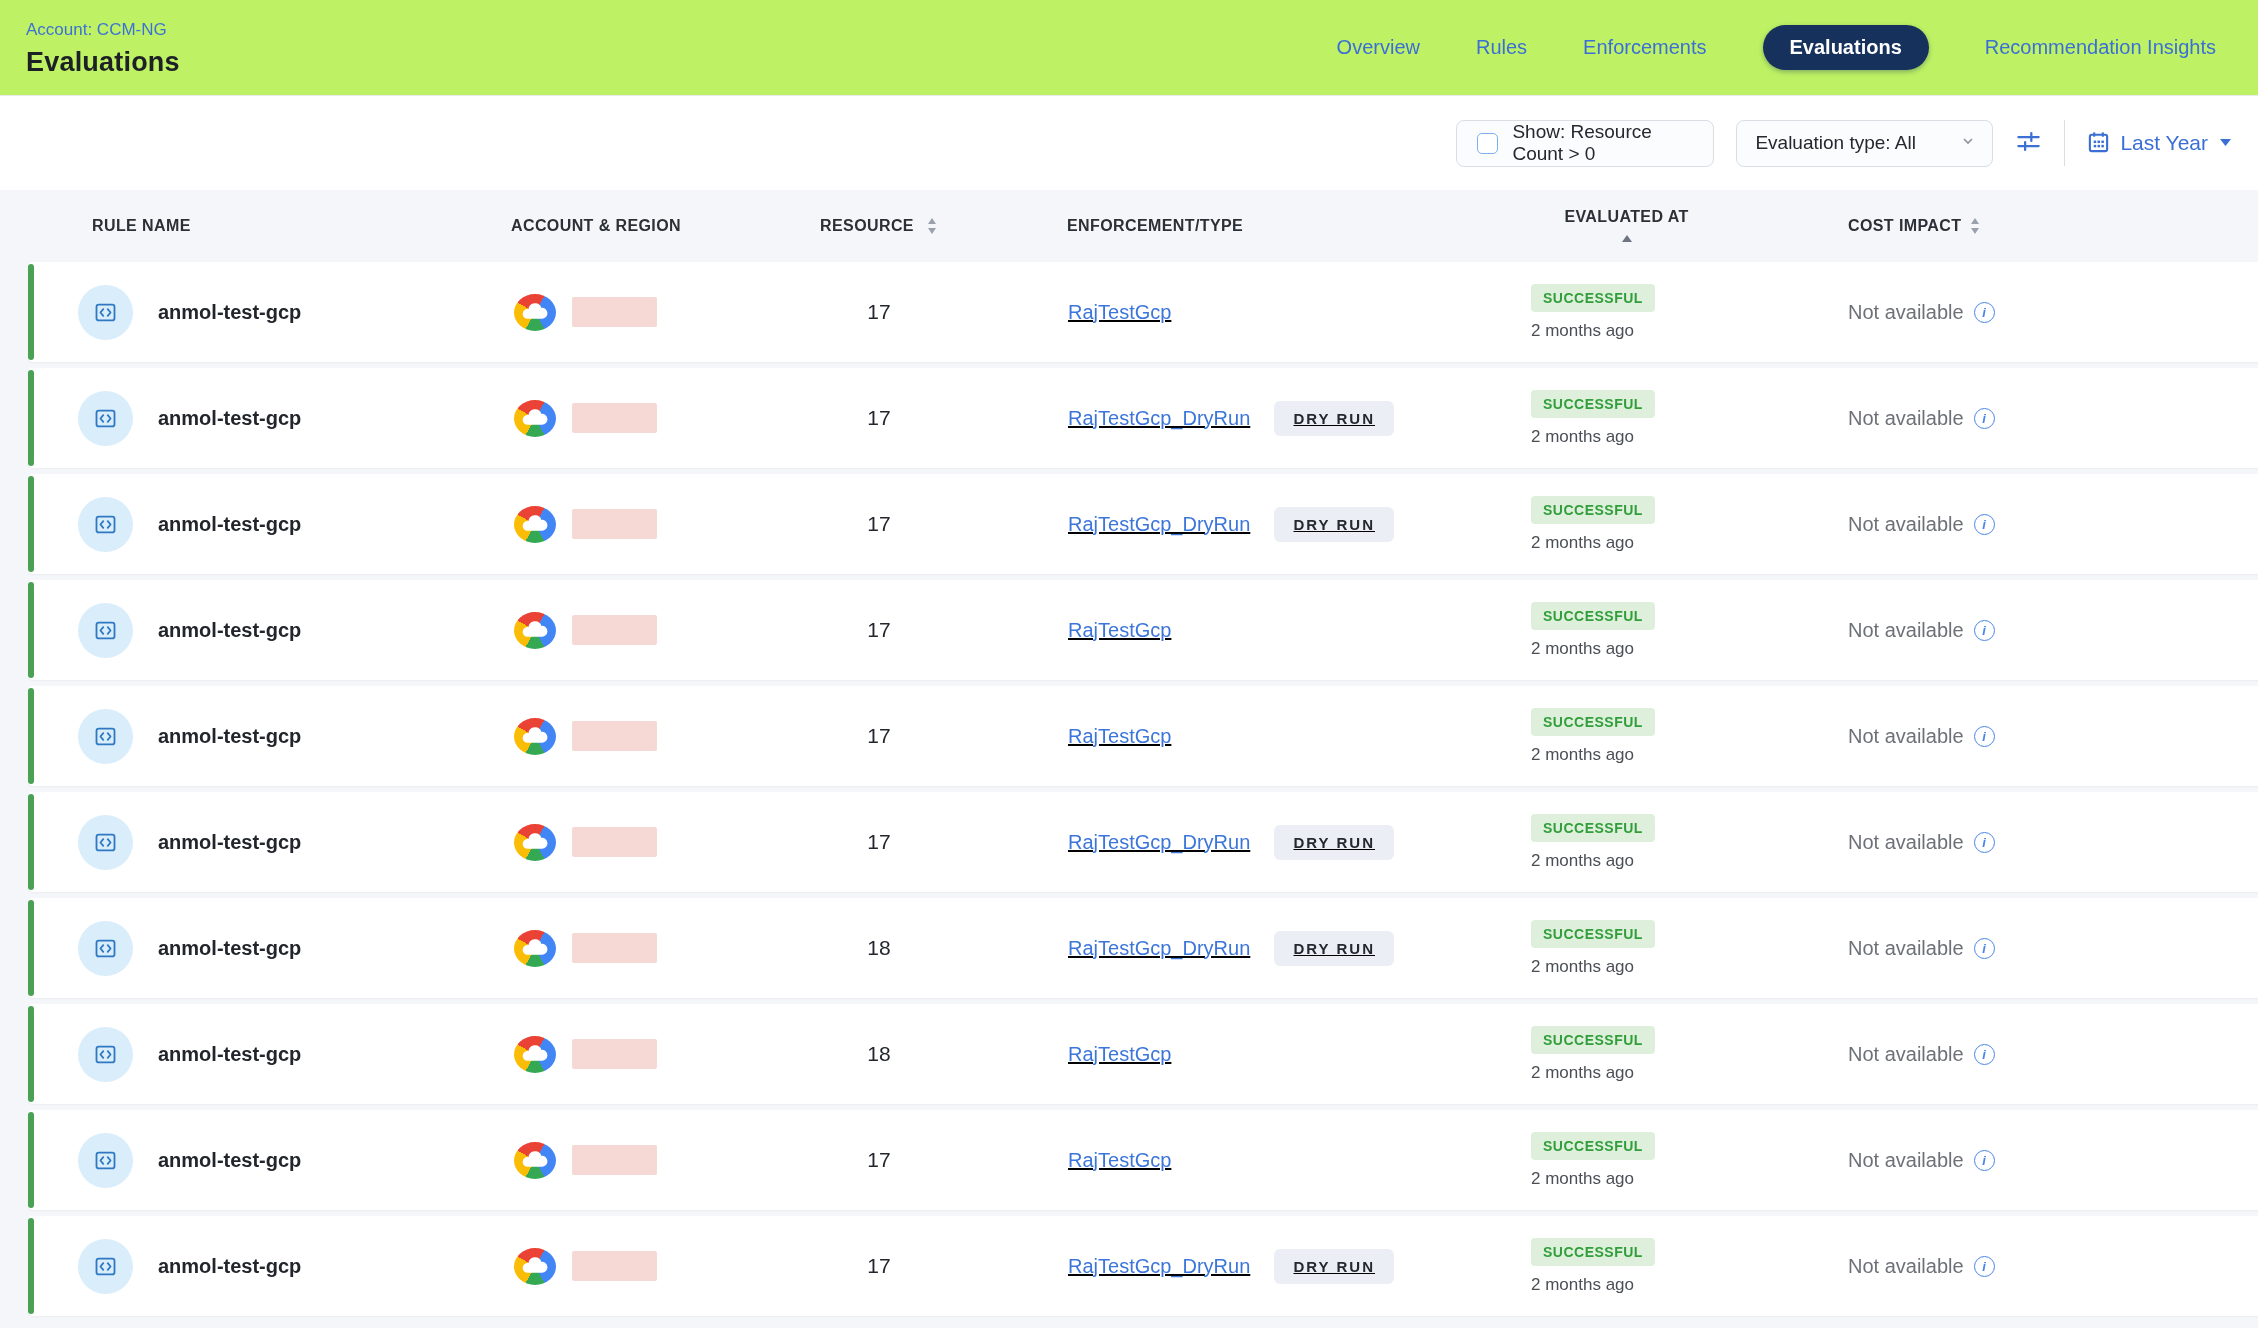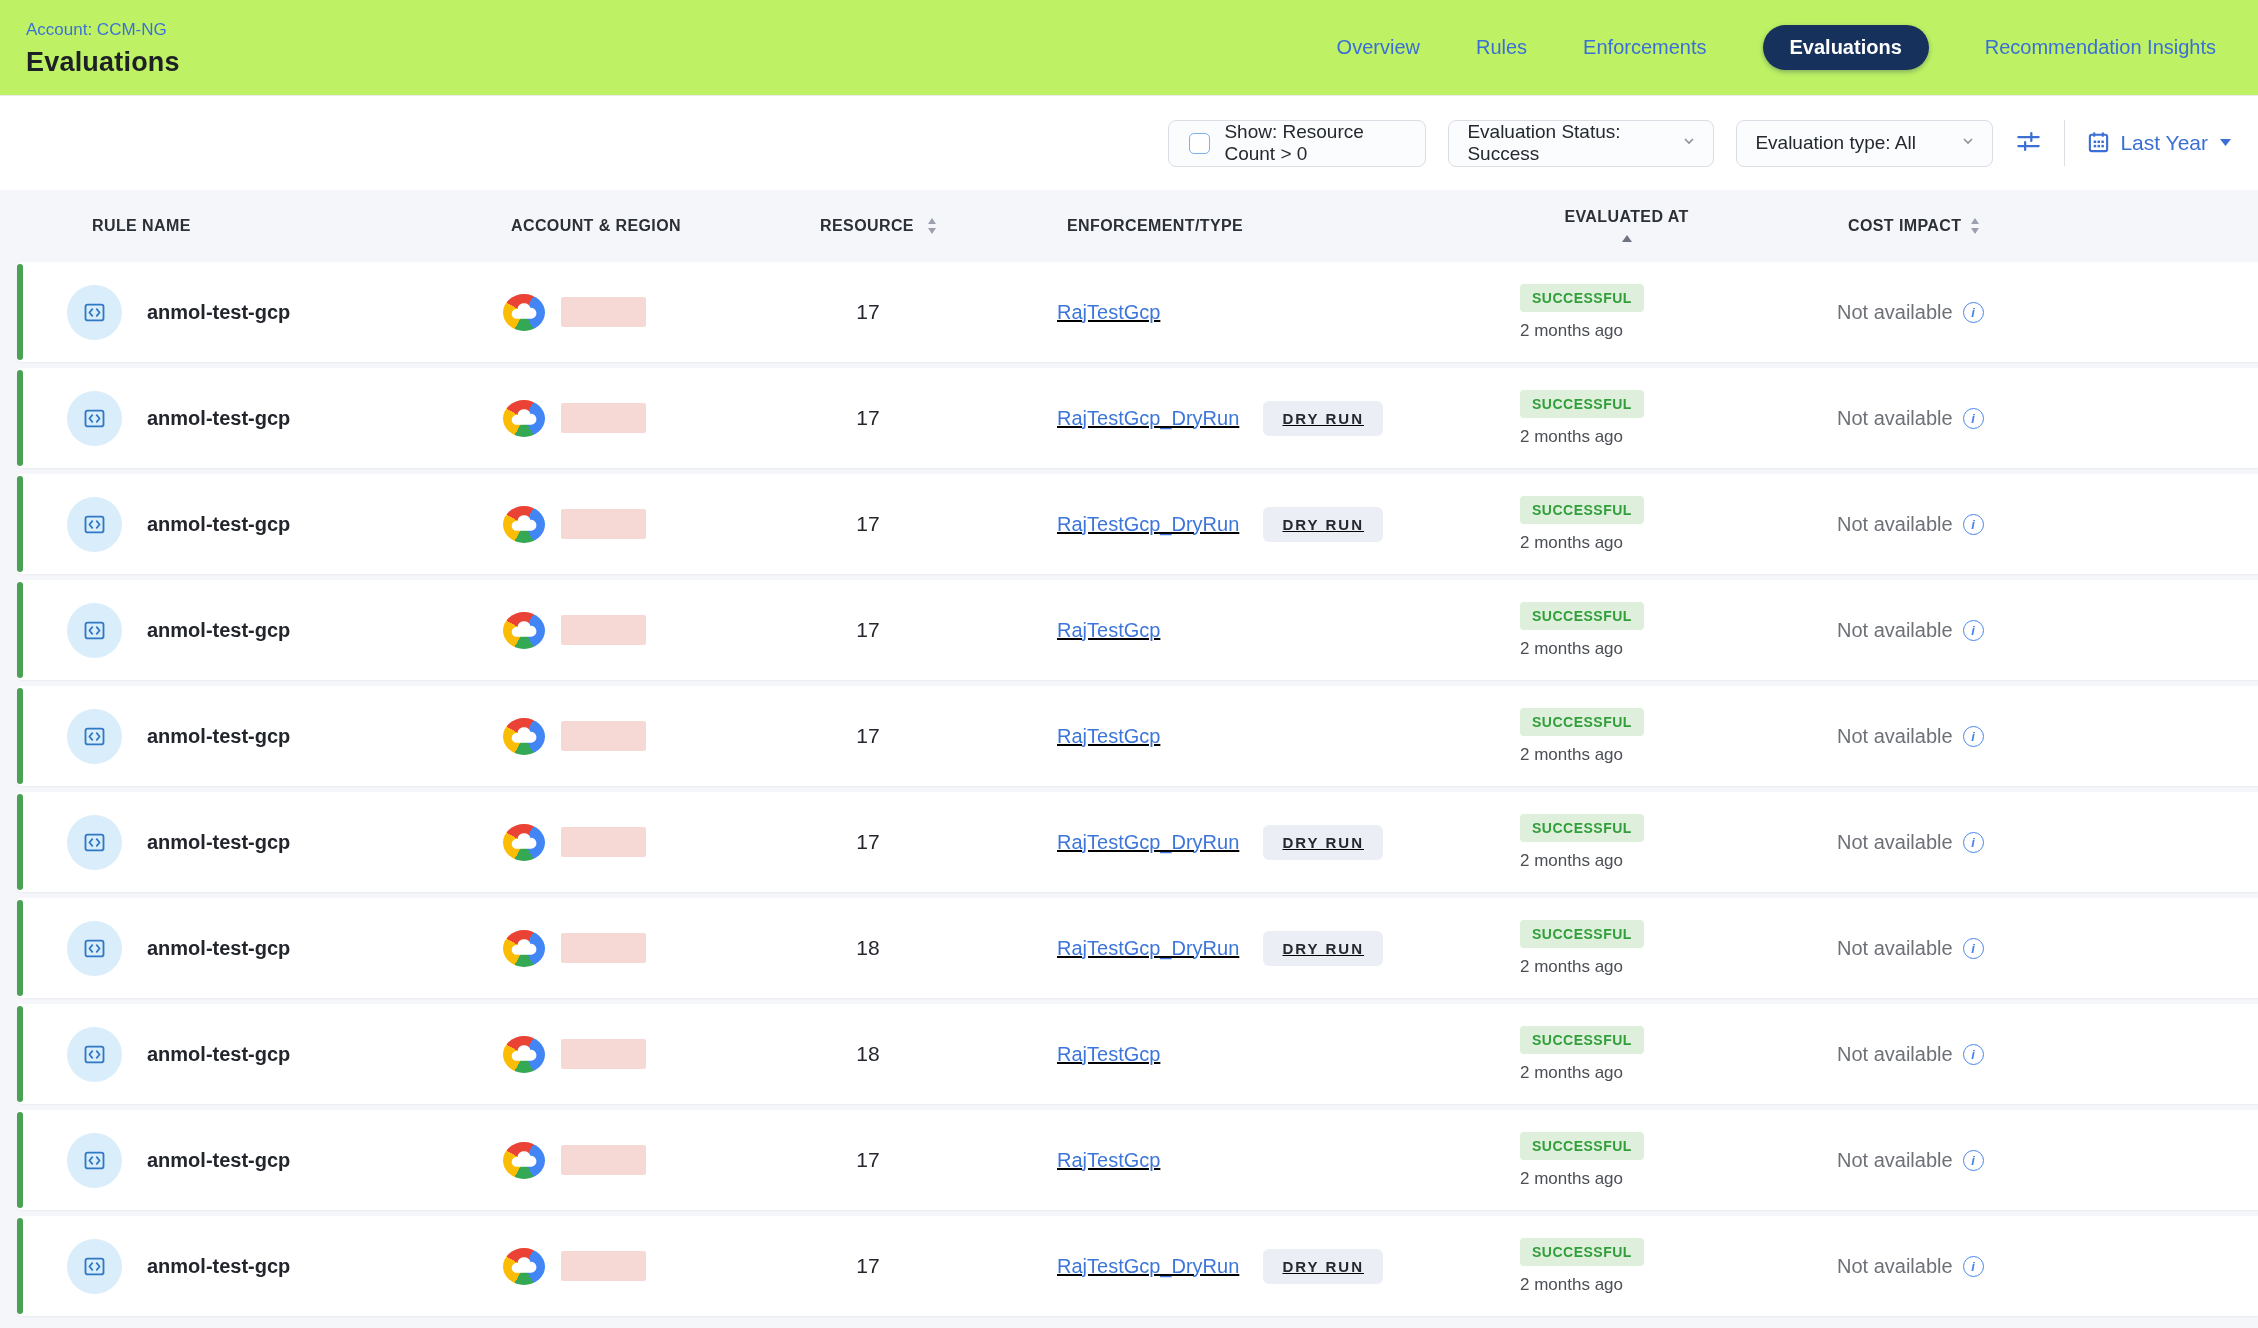--- a/index.html
+++ b/index.html
@@ -37,21 +37,21 @@
   .content { background:#f5f6f9; min-height:1138px; }
   .grid { display:grid; grid-template-columns:426px 360px 130px 450px 330px 1fr; align-items:center; }
   .thead { margin-left:28px; height:72px; }
   .th { font-size:16px; font-weight:700; color:#2b2f36; letter-spacing:0.4px;
         display:flex; align-items:center; gap:8px; }
   .th.h-rule { padding-left:64px; } .th.h-account { padding-left:57px; }
   .th.h-resource { justify-content:center;gap:12px; } .th.h-enf { padding-left:123px; }
   .th.h-eval { padding-left:135px;flex-direction:column; } .th.h-cost { padding-left:124px; }
   .sort { display:flex; flex-direction:column; gap:2px; cursor:pointer; }
 
-  .row { position:relative; margin:0 0 6px 17px; height:100px; background:#fff;
+  .row { position:relative; margin:0 0 6px 28px; height:100px; background:#fff;
          border-radius:5px 0 0 5px; box-shadow:0 1px 2px rgba(30,40,60,0.05); cursor:pointer; }
   .rowbar { position:absolute; left:0; top:2px; bottom:2px; width:6px;
             border-radius:4px; background:#4aa053; }
   .c-rule { padding-left:50px; display:flex; align-items:center; gap:25px; }
   .rule-avatar { width:55px; height:55px; border-radius:50%; background:#d9edfb;
                  display:flex; align-items:center; justify-content:center; flex:0 0 55px; }
   .rule-name { font-size:20px; font-weight:600; color:#22262c; }
   .c-account { padding-left:60px; display:flex; align-items:center; gap:16px; }
   .gcp { position:relative; width:42px; height:37px; border-radius:50%;
          background:conic-gradient(#ea4335 0 8.3%, #4285f4 8.3% 41.7%, #34a853 41.7% 58.3%,
@@ -90,28 +90,20 @@
     <a>Recommendation Insights</a>
   </nav>
 </header>
 
 <div class="filterbar">
   <label class="chip check">
     <input type="checkbox" class="cb" style="">
     <span>Show: Resource Count &gt; 0</span>
   </label>
 
-  <div class="chip dd w1">
-    <span>Evaluation Status: Success</span>
-    <span>
-      <svg width="16" height="16">
-          <polyline points="4,6 8,10 12,6" stroke="#8d929c" stroke-width="1.6" fill="none"></polyline>
-        </svg>
-    </span>
-  </div>
 
   <div class="chip dd w2">
     <span>Evaluation type: All</span>
     <span>
       <svg width="16" height="16">
           <polyline points="4,6 8,10 12,6" stroke="#8d929c" stroke-width="1.6" fill="none"></polyline>
         </svg>
     </span>
   </div>
 

